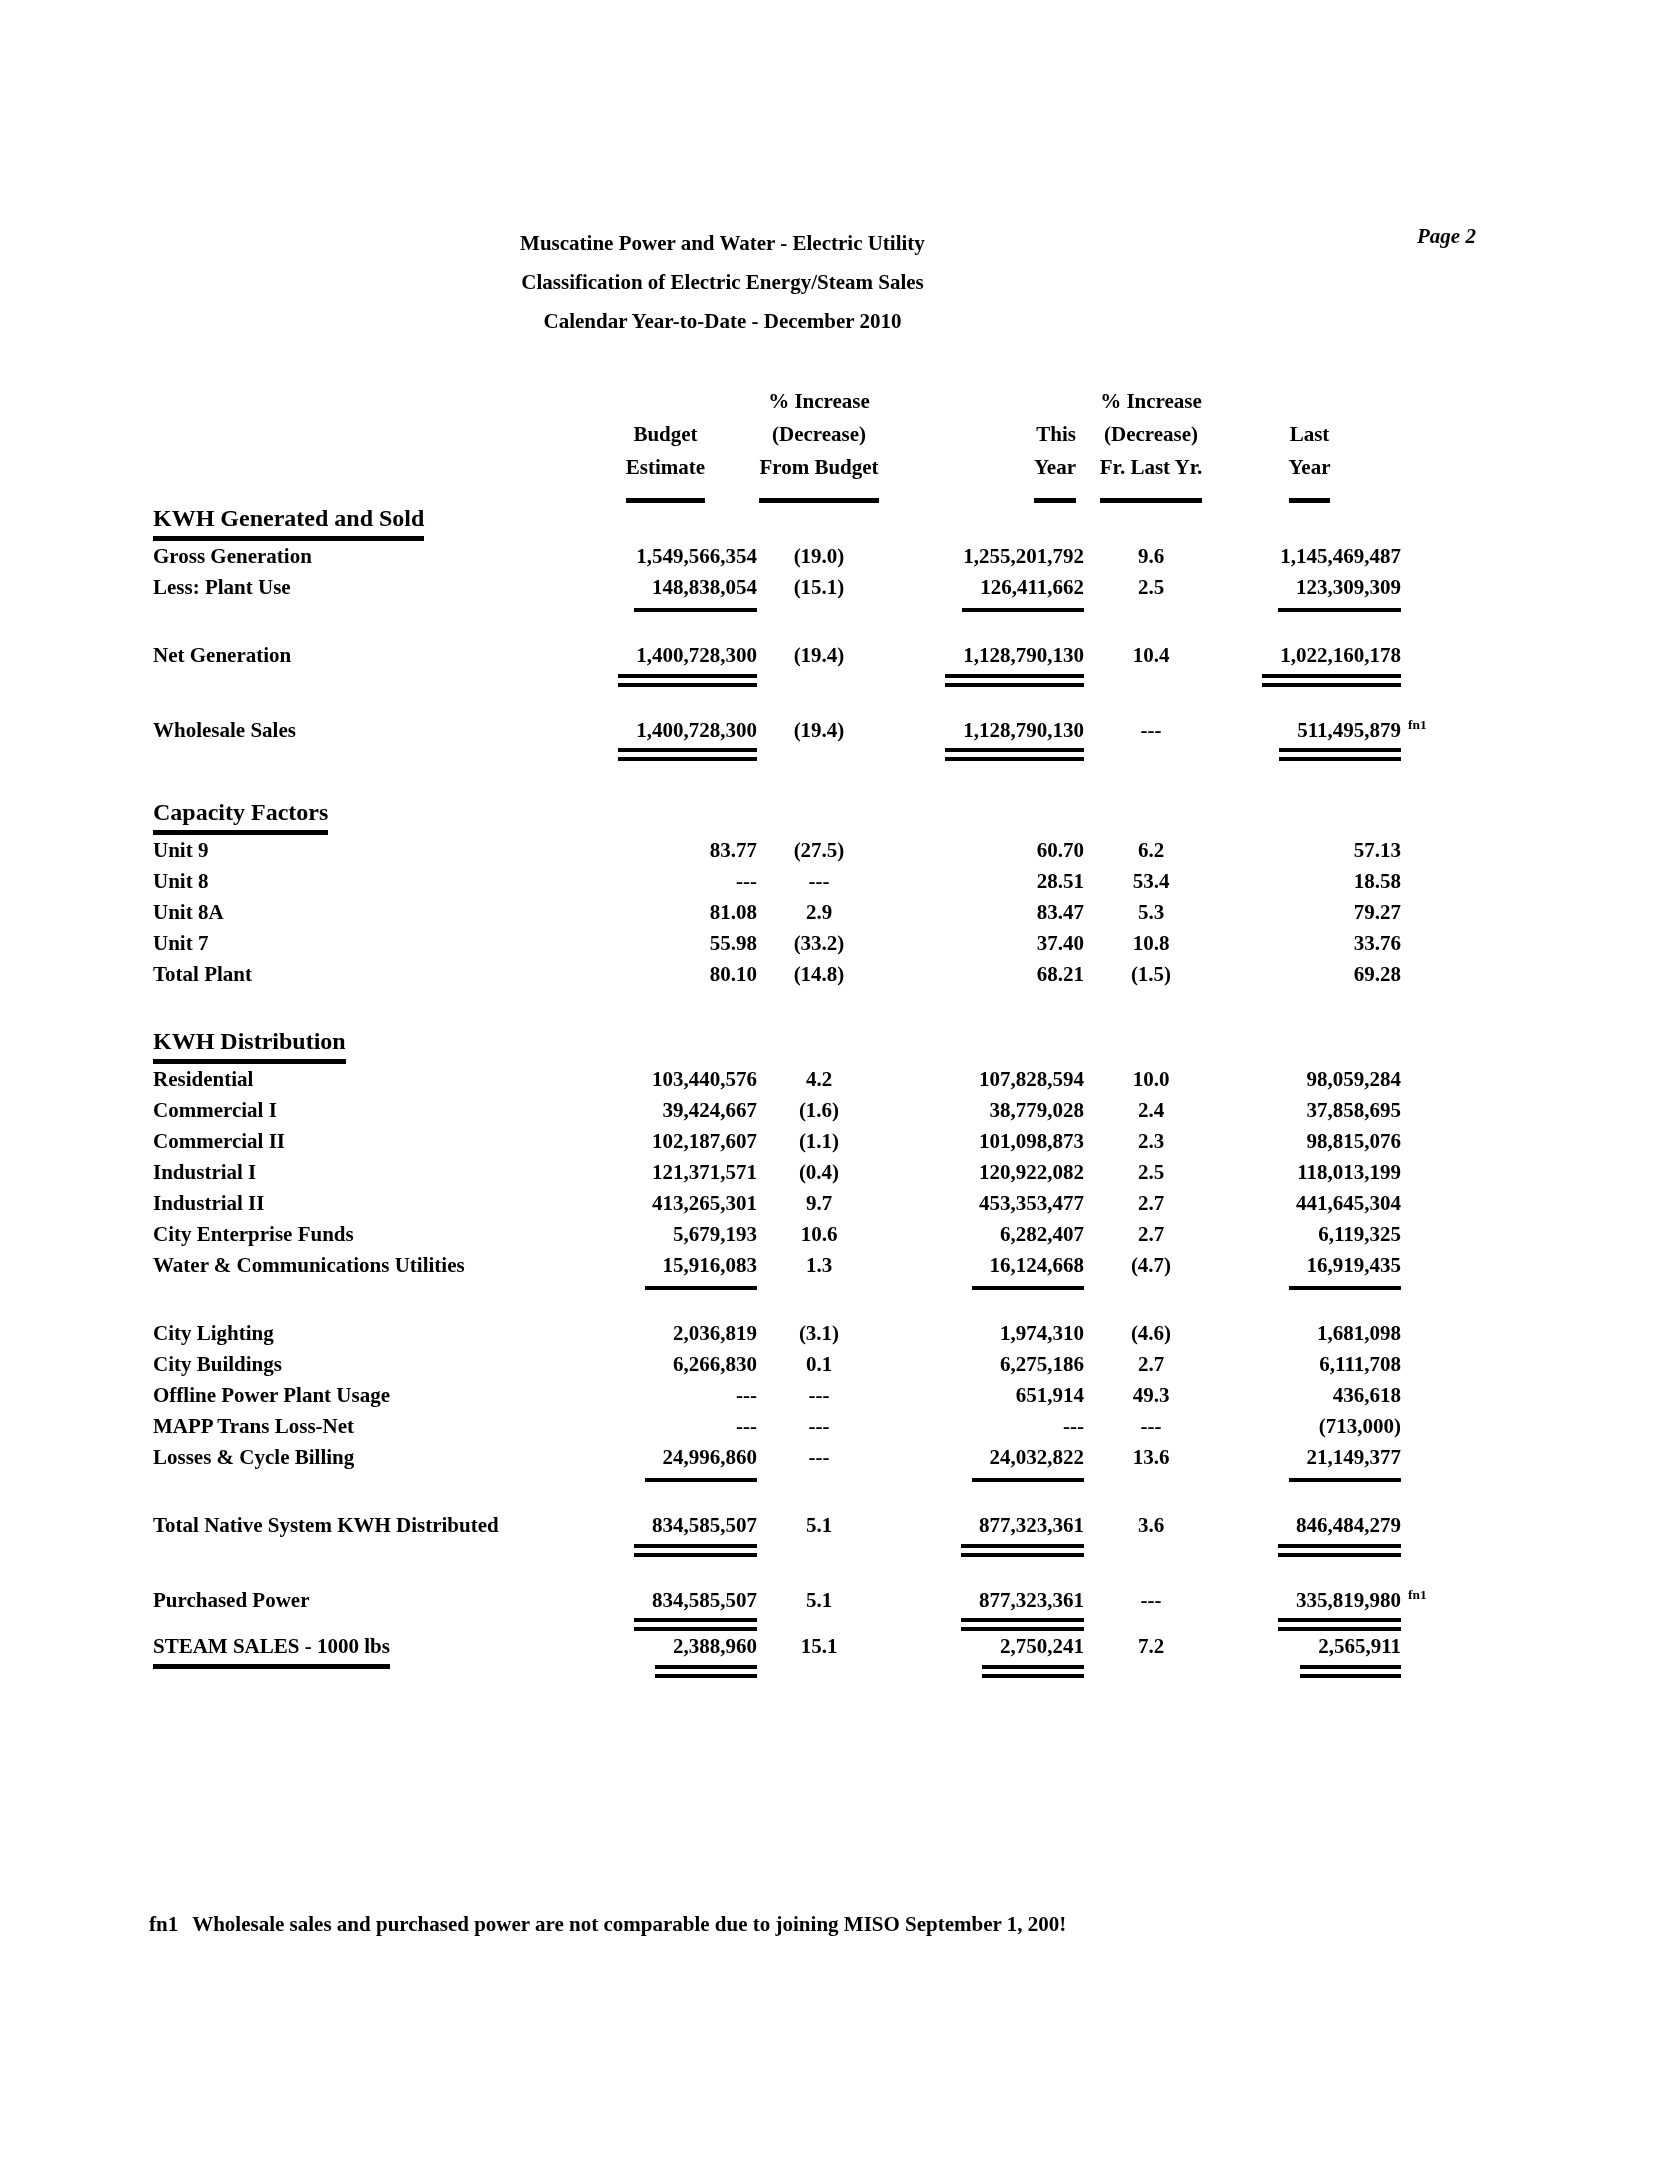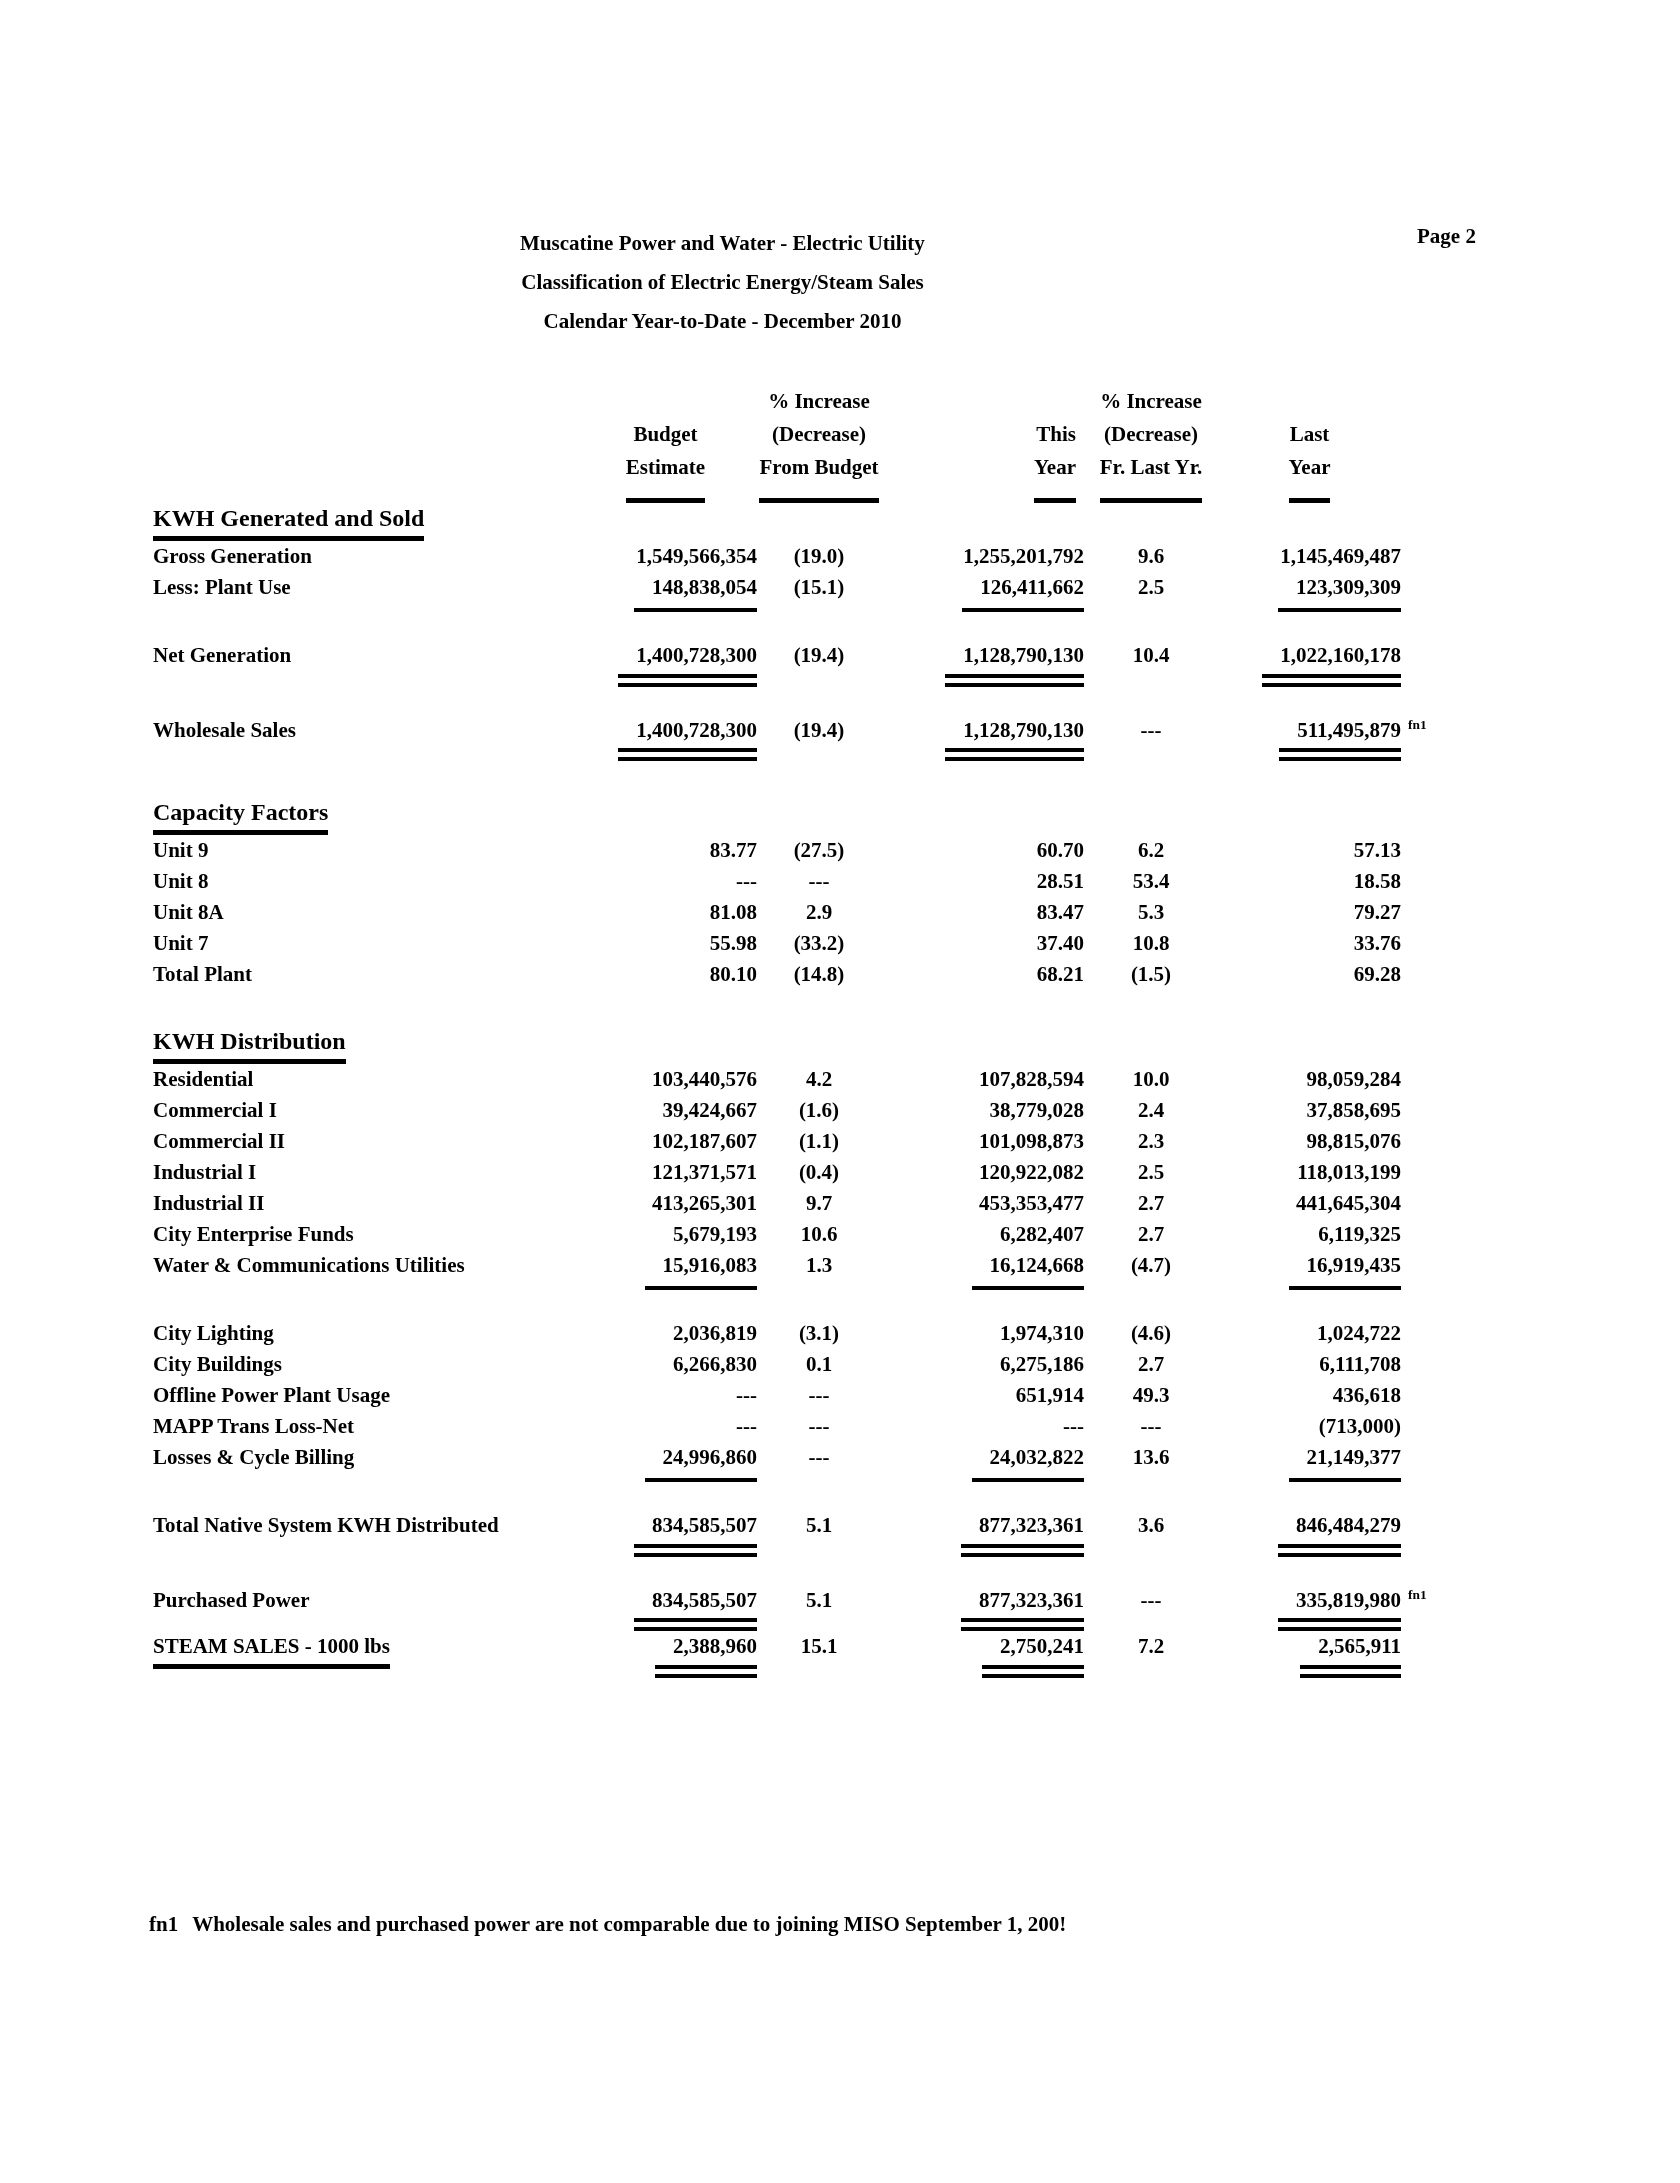--- a/index.html
+++ b/index.html
@@ -8,21 +8,21 @@
     width:1680px;
     height:2183px;
     background:#ffffff;
     color:#000000;
     font-family:"Liberation Serif","DejaVu Serif",serif;
     font-weight:bold;
     overflow:hidden;
   }
   .content{position:absolute;left:153px;top:0;width:1292px;}
   .titleblock{margin-top:224px;text-align:center;font-size:21px;line-height:39px;width:1139px;}
-  .pagenum{position:absolute;left:1417px;top:224px;font-size:21px;}
+  .pagenum{position:absolute;left:1417px;top:224px;font-size:21px;font-style:italic;}
   .grid{display:grid;grid-template-columns:421px 183px 124px 203px 134px 183px 45px;font-family:Liberation Serif, serif;}
   .hdr{margin-top:44px;font-size:21px;line-height:33px;}
   .hdr .c{white-space:nowrap;}
   .hc{text-align:center;}
   .hr{text-align:right;padding-right:8px;}
   .hu{display:inline-block;border-bottom:5px solid #000;padding-bottom:14px;}
   .row{font-size:21px;line-height:31px;align-items:baseline;}
   .lbl{text-align:left;white-space:nowrap;}
   .num{text-align:right;white-space:nowrap;}
   .pct{text-align:center;white-space:nowrap;}
@@ -228,21 +228,21 @@
           <div class="c pct"><span>(4.7)</span></div>
           <div class="c num"><span class="u1">16,919,435</span></div>
           <div class="c supc"></div>
         </div>
         <div class="row grid gap">
           <div class="c lbl"><span>City Lighting</span></div>
           <div class="c num"><span>2,036,819</span></div>
           <div class="c pct"><span>(3.1)</span></div>
           <div class="c num"><span>1,974,310</span></div>
           <div class="c pct"><span>(4.6)</span></div>
-          <div class="c num"><span>1,024,722</span></div>
+          <div class="c num"><span>1,681,098</span></div>
           <div class="c supc"></div>
         </div>
         <div class="row grid">
           <div class="c lbl"><span>City Buildings</span></div>
           <div class="c num"><span>6,266,830</span></div>
           <div class="c pct"><span>0.1</span></div>
           <div class="c num"><span>6,275,186</span></div>
           <div class="c pct"><span>2.7</span></div>
           <div class="c num"><span>6,111,708</span></div>
           <div class="c supc"></div>

